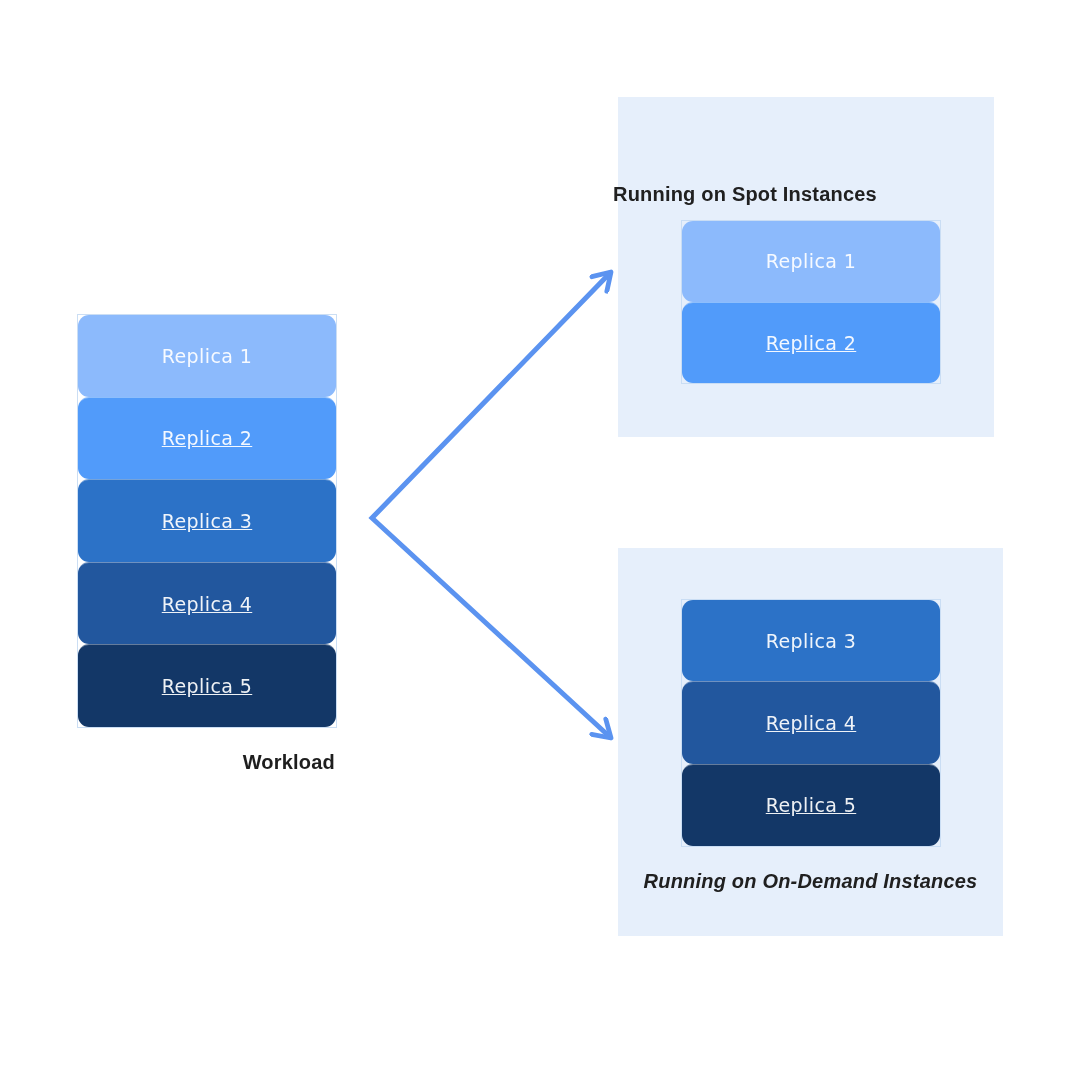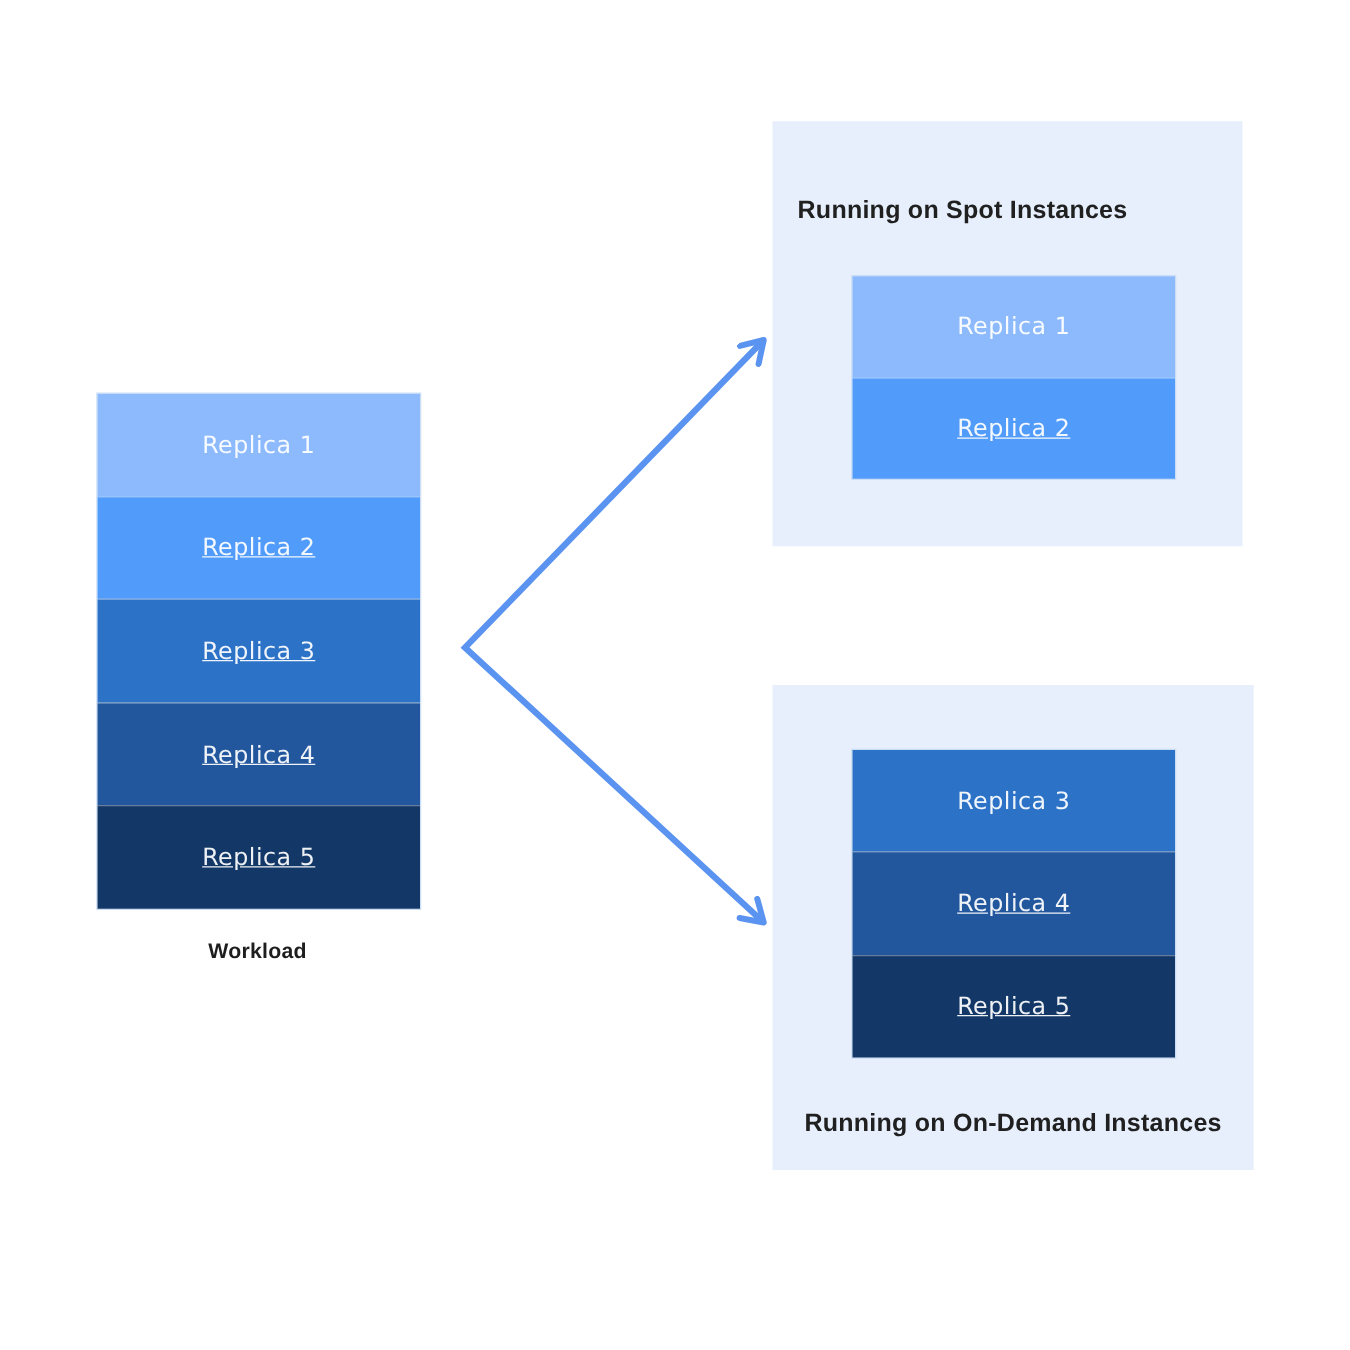--- a/index.html
+++ b/index.html
@@ -25,31 +25,32 @@
   }
   .replica {
     display: flex;
     align-items: center;
     justify-content: center;
     color: rgba(255,255,255,0.93);
     font-family: "DejaVu Sans", sans-serif;
     font-size: 19px;
     font-weight: 400;
     letter-spacing: 0.4px;
+    border-radius: 11px;
   }
   .replica + .replica { border-top: 1px solid rgba(255,255,255,0.35); text-decoration: underline; }
 
   .workload-stack { left: 77px; top: 314px; width: 258px; }
   .workload-stack .replica { height: 81.6px; }
 
   .workload-label {
     position: absolute;
     left: 77px; top: 751px; width: 258px;
-    text-align: center;
-    font-size: 17px;
+    text-align: right;
+    font-size: 20px;
     font-weight: 700;
     color: #1e1e1e;
     letter-spacing: 0.2px;
   }
 
   
   .panel {
     position: absolute;
     background: #E6EFFB;
   }
@@ -67,21 +68,21 @@
   }
 
   .spot-stack { left: 681px; top: 220px; width: 258px; }
   .spot-stack .replica { height: 80.5px; }
 
   .ondemand-stack { left: 681px; top: 599px; width: 258px; }
   .ondemand-stack .replica { height: 81.3px; }
 
   
   .title-spot { top: 157px; }
-  .title-ondemand { top: 888px; }
+  .title-ondemand { top: 870px; font-style: italic; }
 
   .arrows-svg {
     position: absolute;
     left: 0; top: 0;
     width: 1080px; height: 1080px;
     pointer-events: none;
   }
 </style>
 </head>
 <body>
@@ -101,21 +102,21 @@
   <svg class="arrows-svg" width="1080" height="1080" viewBox="0 0 1080 1080" xmlns="http://www.w3.org/2000/svg">
     <defs>
       <marker id="arrowhead" viewBox="0 0 12 12" refX="10" refY="6" markerWidth="5" markerHeight="5" orient="auto-start-reverse">
         <path d="M2 1 L10 6 L2 11" fill="none" stroke="#5B93F0" stroke-width="2.3" stroke-linecap="round" stroke-linejoin="round"></path>
       </marker>
     </defs>
     <path d="M611 272 L372 518 L611 738" fill="none" stroke="#5B93F0" stroke-width="5" stroke-linejoin="miter" marker-start="url(#arrowhead)" marker-end="url(#arrowhead)"></path>
   </svg>
 
   <div class="panel panel-spot" style="background-color: rgb(230, 239, 251);"></div>
-  <div class="panel-title title-spot" style="position:absolute; left:618px; width:304px;">Running on Spot Instances</div>
+  <div class="panel-title title-spot" style="position:absolute; left:593px; width:304px;margin-top:26px;">Running on Spot Instances</div>
 
   <div class="stack spot-stack">
     <div class="replica" style="background-color: rgb(140, 186, 252);">Replica 1</div>
     <div class="replica" style="background-color: rgb(81, 155, 250);">Replica 2</div>
   </div>
 
   <div class="panel panel-ondemand" style="background-color: rgb(230, 239, 251);"></div>
   <div class="panel-title title-ondemand" style="position:absolute; left:618px; width:385px;">Running on On-Demand Instances</div>
 
   <div class="stack ondemand-stack">

